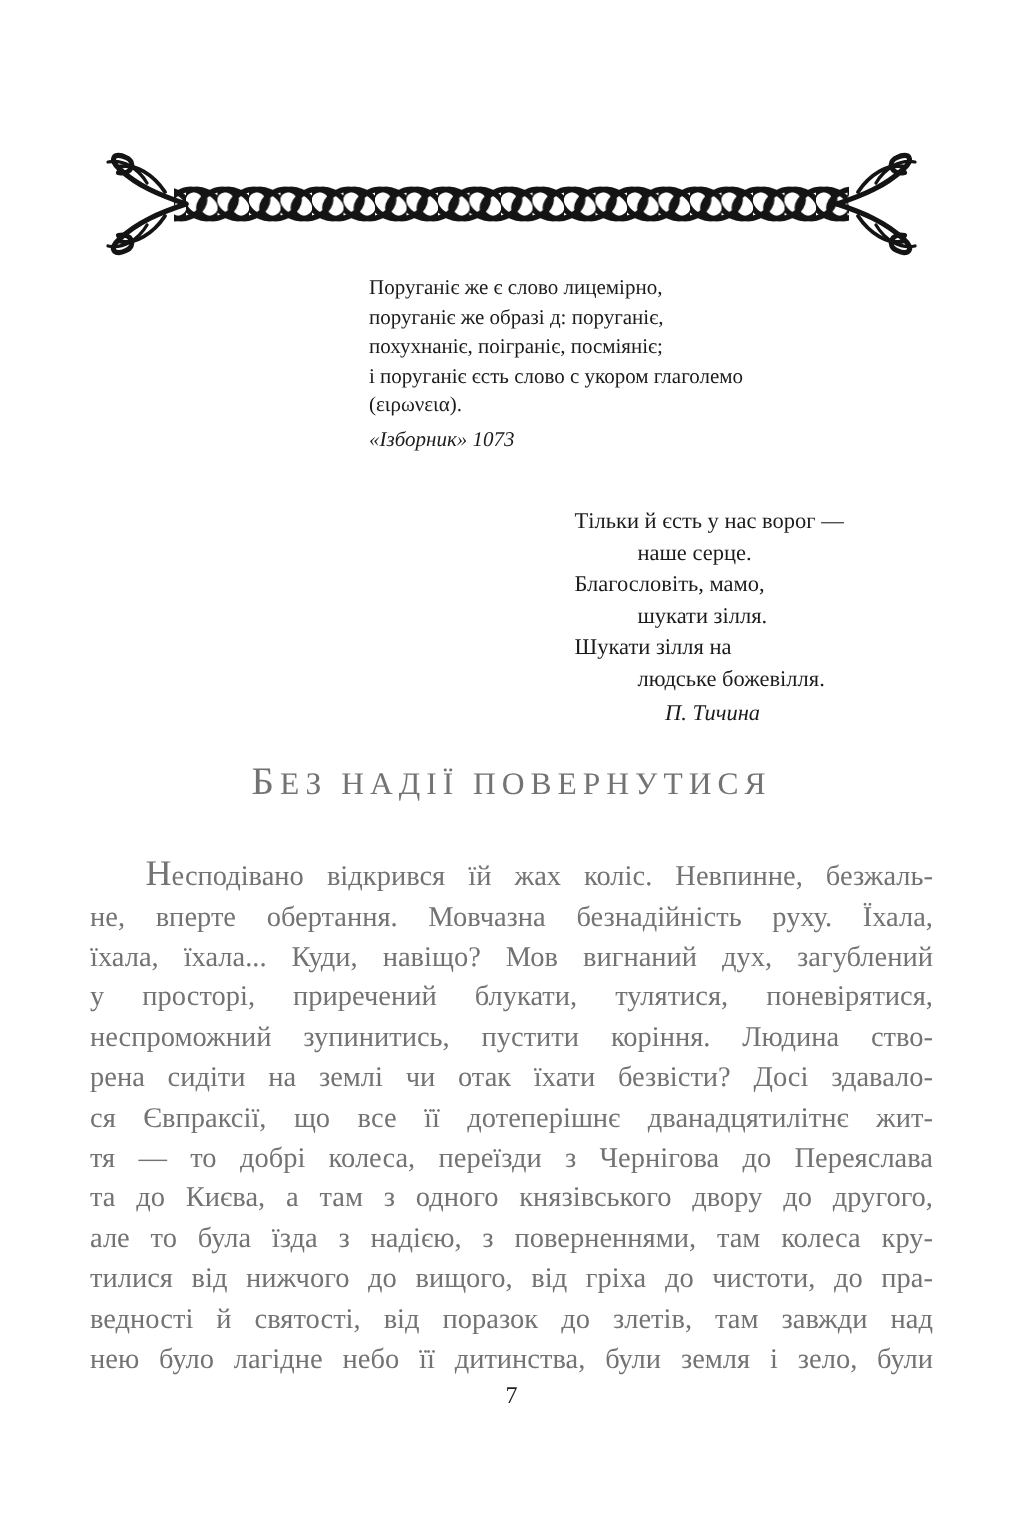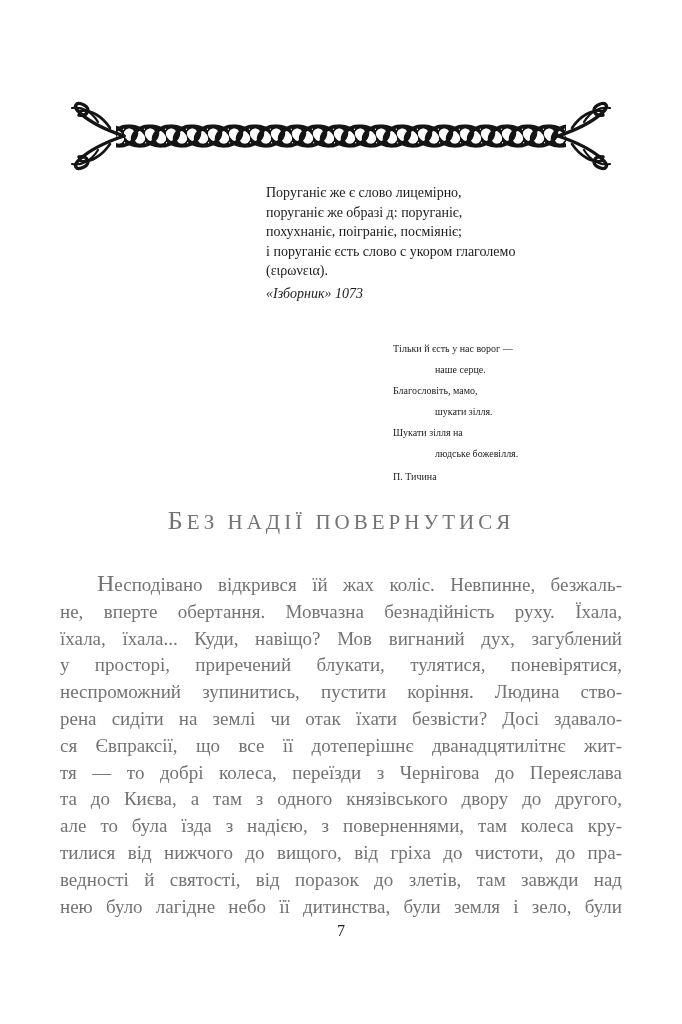--- a/index.html
+++ b/index.html
@@ -21,46 +21,47 @@
     top: 100px;
     left: 58px;
     width: 566px;
     height: 72px;
   }
 
   
   .epigraph1 {
     position: absolute;
     top: 183px;
-    left: 266px;
+    left: 246px;
     width: 299px;
     font-size: 14px;
     line-height: 19.5px;
   }
   .epigraph1 .ep-line { white-space: nowrap; }
   .epigraph1 .ep-attr {
     margin-top: 3px;
     text-align: left;
     font-style: italic;
   }
 
   
   .epigraph2 {
     position: absolute;
     top: 338px;
-    left: 393px;
+    left: 383px;
     width: 184px;
-    font-size: 10px;
+    font-size: 15px;
     line-height: 21px;
   }
   .epigraph2 .ep-line { white-space: nowrap; }
   .epigraph2 .ep-line.indent { padding-left: 42px; }
   .epigraph2 .ep-attr {
     margin-top: 2px;
-    text-align: left;
+    text-align: center;
+    font-style: italic;
   }
 
   
   .chapter-title {
     position: absolute;
     top: 506px;
     left: 0;
     width: 100%;
     text-align: center;
     font-weight: normal;

